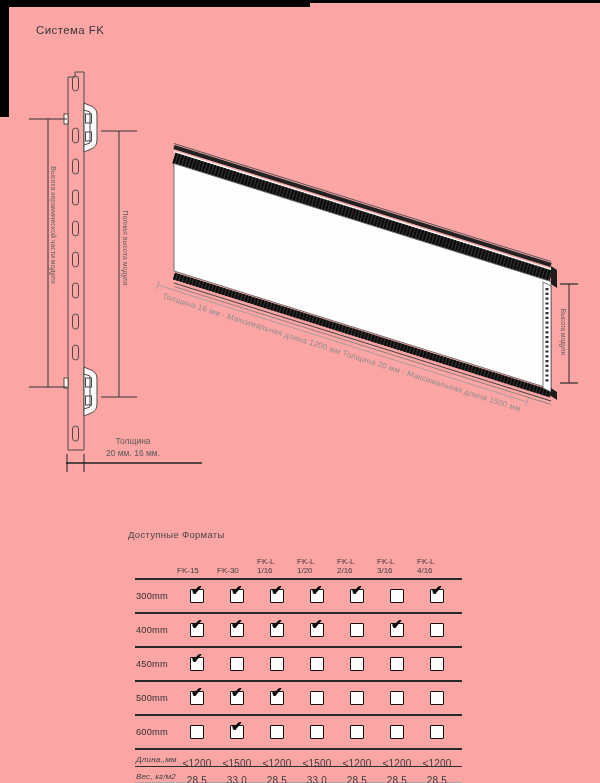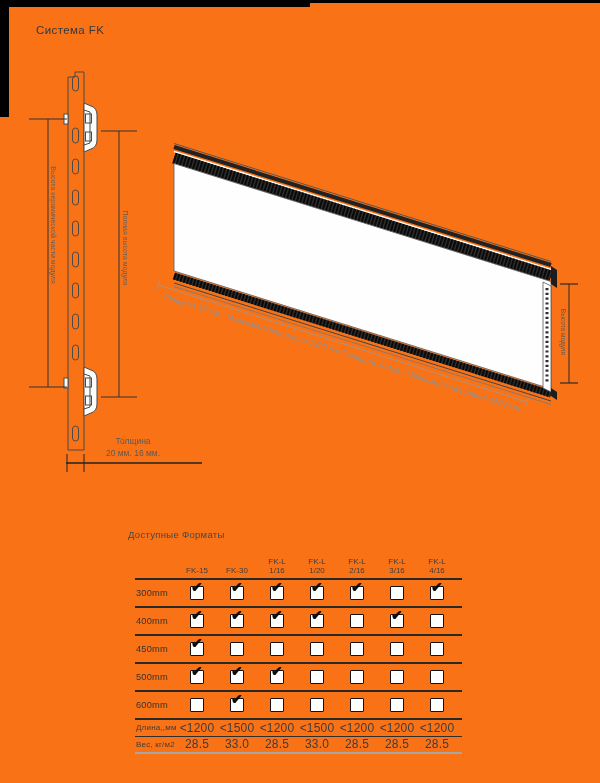--- a/index.html
+++ b/index.html
@@ -1,38 +1,38 @@
 <!DOCTYPE html>
 <html><head>
 <meta charset="utf-8">
 <style>
   html,body{margin:0;padding:0;}
-  .page{position:relative;width:600px;height:783px;background:#f97316;overflow:hidden;
+  .page{position:relative;width:600px;height:783px;background:#fca5a5;overflow:hidden;
         font-family:"Liberation Sans",sans-serif;color:#3a3a3a;}
   .scanbar{position:absolute;background:#000;}
   .bar-top{left:0;top:0;width:600px;height:3px;}
   .bar-top2{left:0;top:0;width:310px;height:7px;}
   .bar-left{left:0;top:0;width:9px;height:117px;}
   .doc-title{position:absolute;left:36px;top:24px;font-size:11.5px;letter-spacing:.4px;color:#383838;}
   svg{position:absolute;left:0;top:0;}
   svg text{font-family:"Liberation Sans",sans-serif;}
   
   .tbl-title{position:absolute;left:87px;top:529px;font-size:9.5px;letter-spacing:.3px;color:#474747;margin-left:41px;}
   .tbl{position:absolute;left:135px;top:551px;width:327px;box-sizing:border-box;
        border-bottom:2.5px solid #a6a6a6;}
   .trow{display:grid;grid-template-columns:42px repeat(7,40px);align-items:center;
-        box-sizing:border-box;height:28px;border-top:2px solid #282828;}
+        box-sizing:border-box;height:34px;border-top:2px solid #282828;}
   .trow.thead{height:27px;border-top:none;align-items:end;padding-bottom:3px;}
   .trow.tlen{height:17.5px;}
   .trow.twt{height:16px;border-top:1.5px solid #2e2e2e;}
-  .th{font-size:8px;line-height:9px;text-align:center;white-space:pre-line;color:#3d3d3d;}
+  .th{font-size:8px;line-height:9px;white-space:pre-line;color:#3d3d3d;}
   .rowlab{font-size:9.3px;color:#333;padding-left:1px;letter-spacing:.2px;}
-  .rowlab.small{font-size:8px;color:#3d3d3d;}
+  .rowlab.small{font-size:8px;color:#3d3d3d;font-style:italic;}
   .cell{display:flex;justify-content:center;align-items:center;height:100%;}
-  .val{font-size:12px;color:#3c3c3c;text-align:center;letter-spacing:.2px;}
+  .val{font-size:10px;color:#3c3c3c;text-align:center;letter-spacing:.2px;margin-top:8px;}
   .cbx{position:relative;width:12px;height:12px;border:1.8px solid #121212;border-radius:1px;
        background:#fff;}
   .cbx .check{position:absolute;left:0px;top:-7px;font-size:14px;font-weight:700;color:#0c0c0c;
        line-height:14px;}
 </style>
 </head>
 <body>
 
 <div class="page">
 

